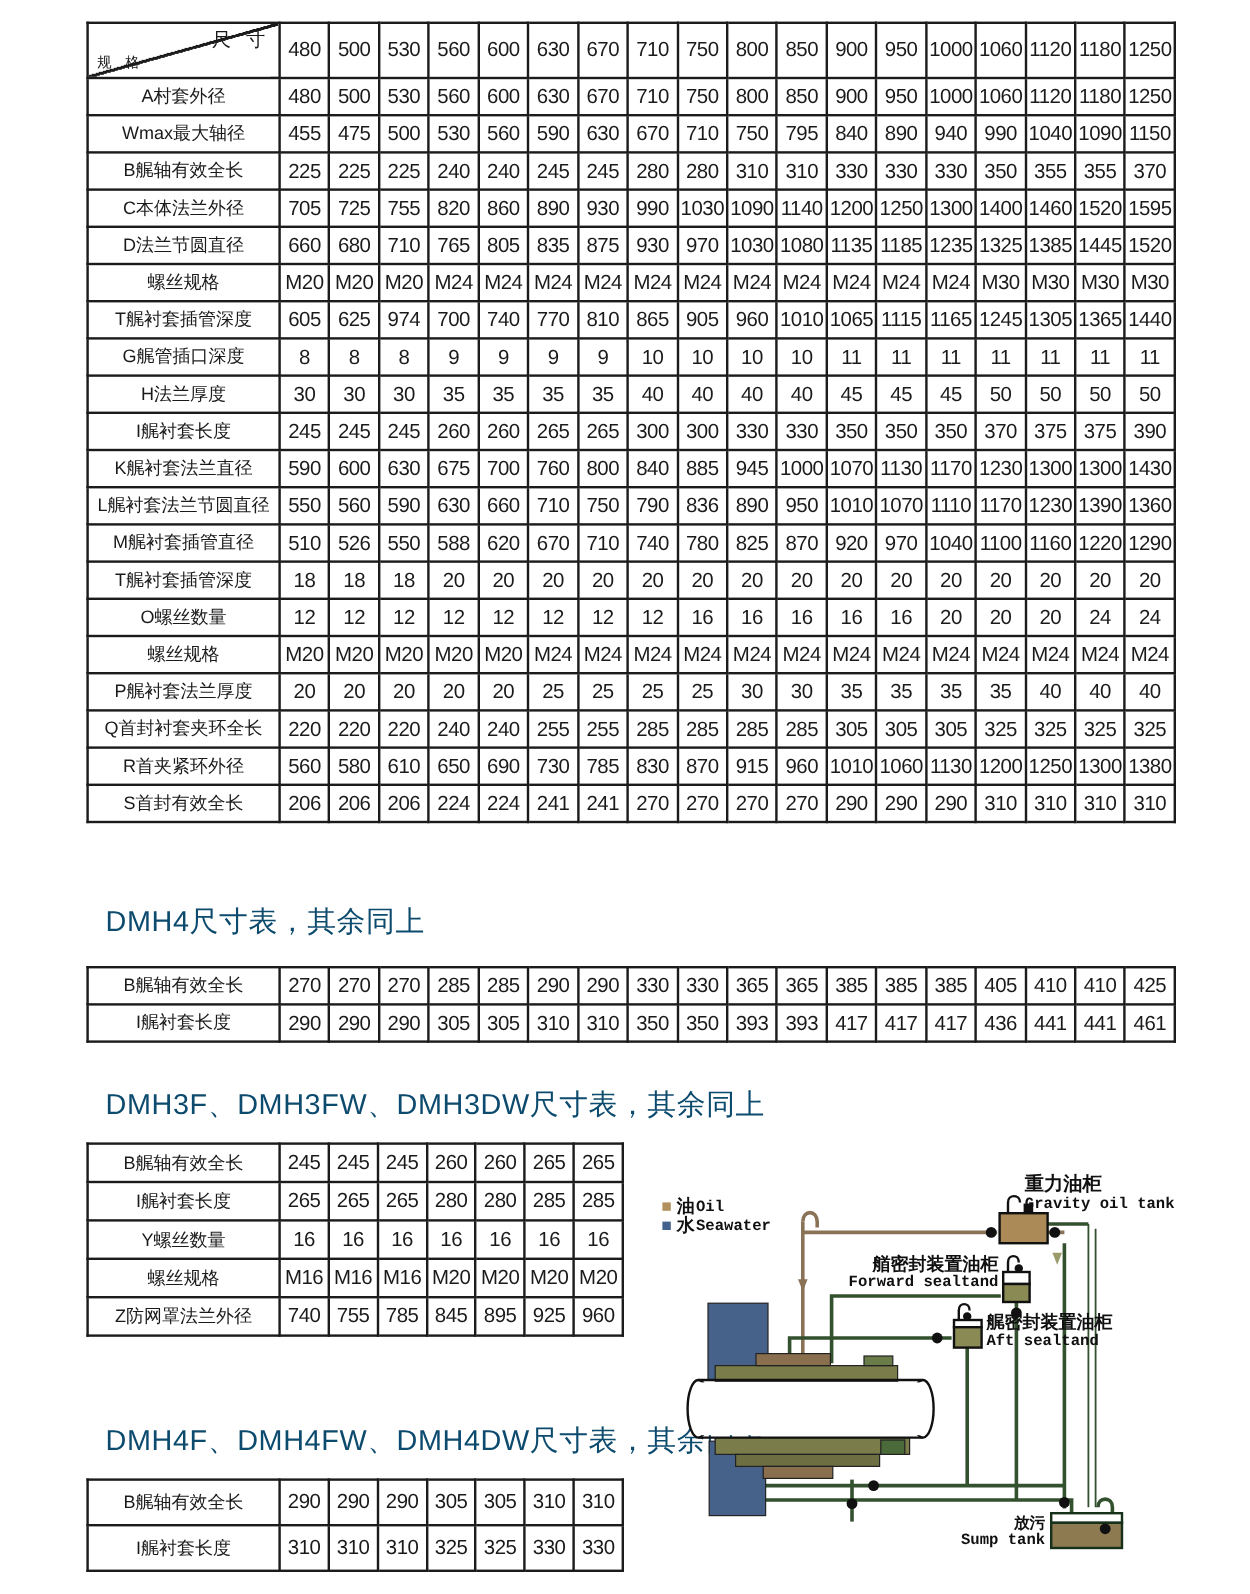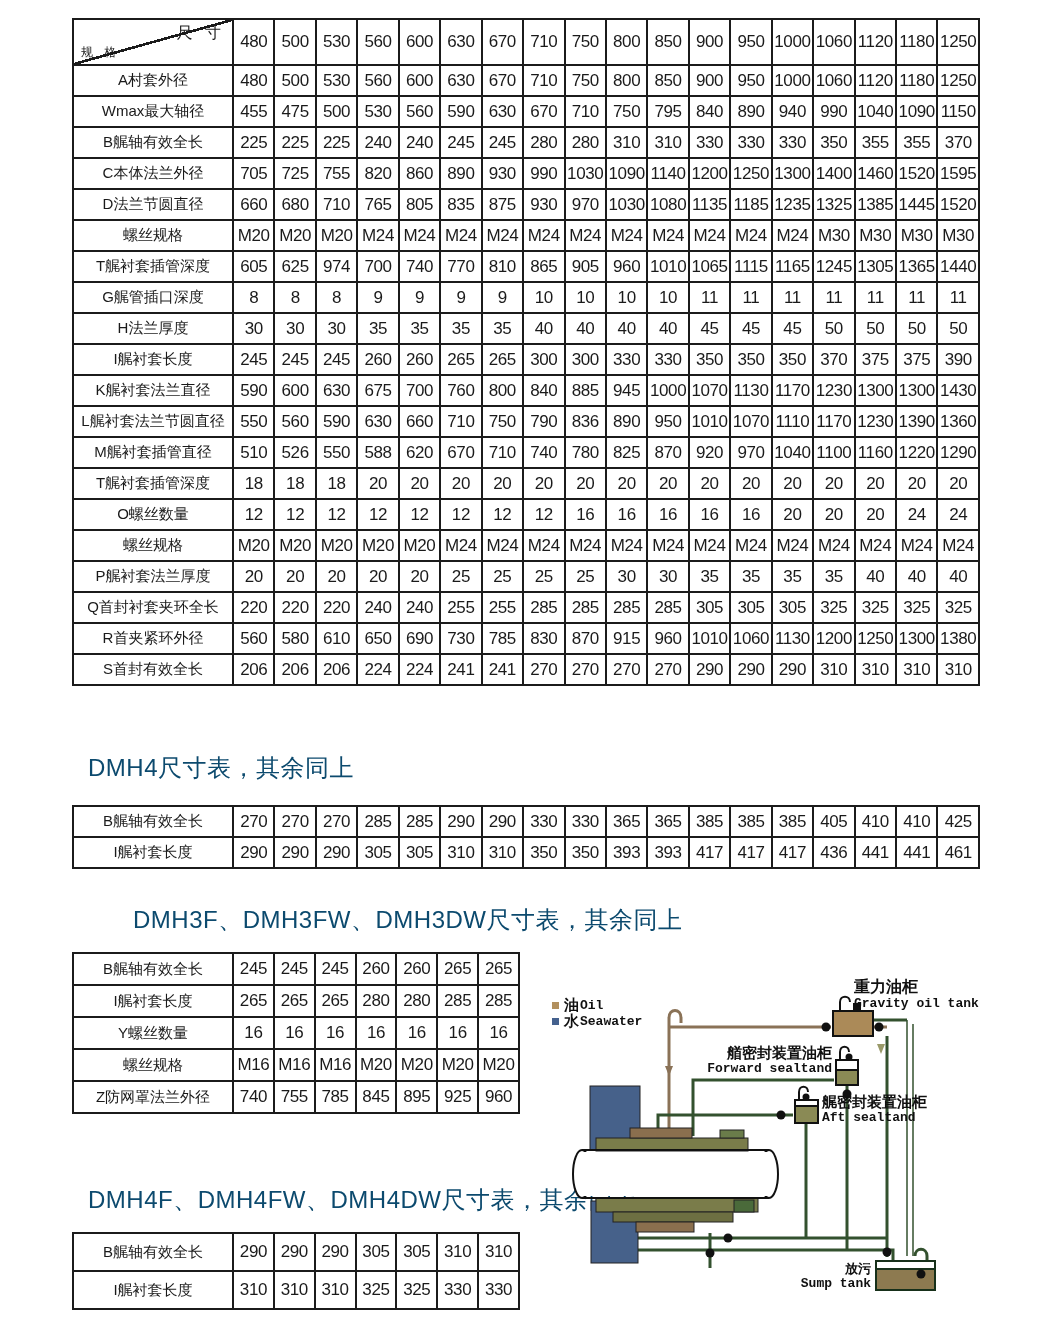--- a/index.html
+++ b/index.html
@@ -530,21 +530,21 @@
           <td>417</td>
           <td>417</td>
           <td>436</td>
           <td>441</td>
           <td>441</td>
           <td>461</td>
         </tr>
       </tbody>
   </table>
 
-  <div class="sec-title" style="left:88px;top:904px;margin-left:45px;">DMH3F、DMH3FW、DMH3DW尺寸表，其余同上</div>
+  <div class="sec-title" style="left:88px;top:904px;">DMH3F、DMH3FW、DMH3DW尺寸表，其余同上</div>
   <table class="tbl dmh3f" style="left:72px;top:952px;width:448px;">
     <tbody>
         <tr>
           <td class="rowlabel">B艉轴有效全长</td>
           <td>245</td>
           <td>245</td>
           <td>245</td>
           <td>260</td>
           <td>260</td>
           <td>265</td>

